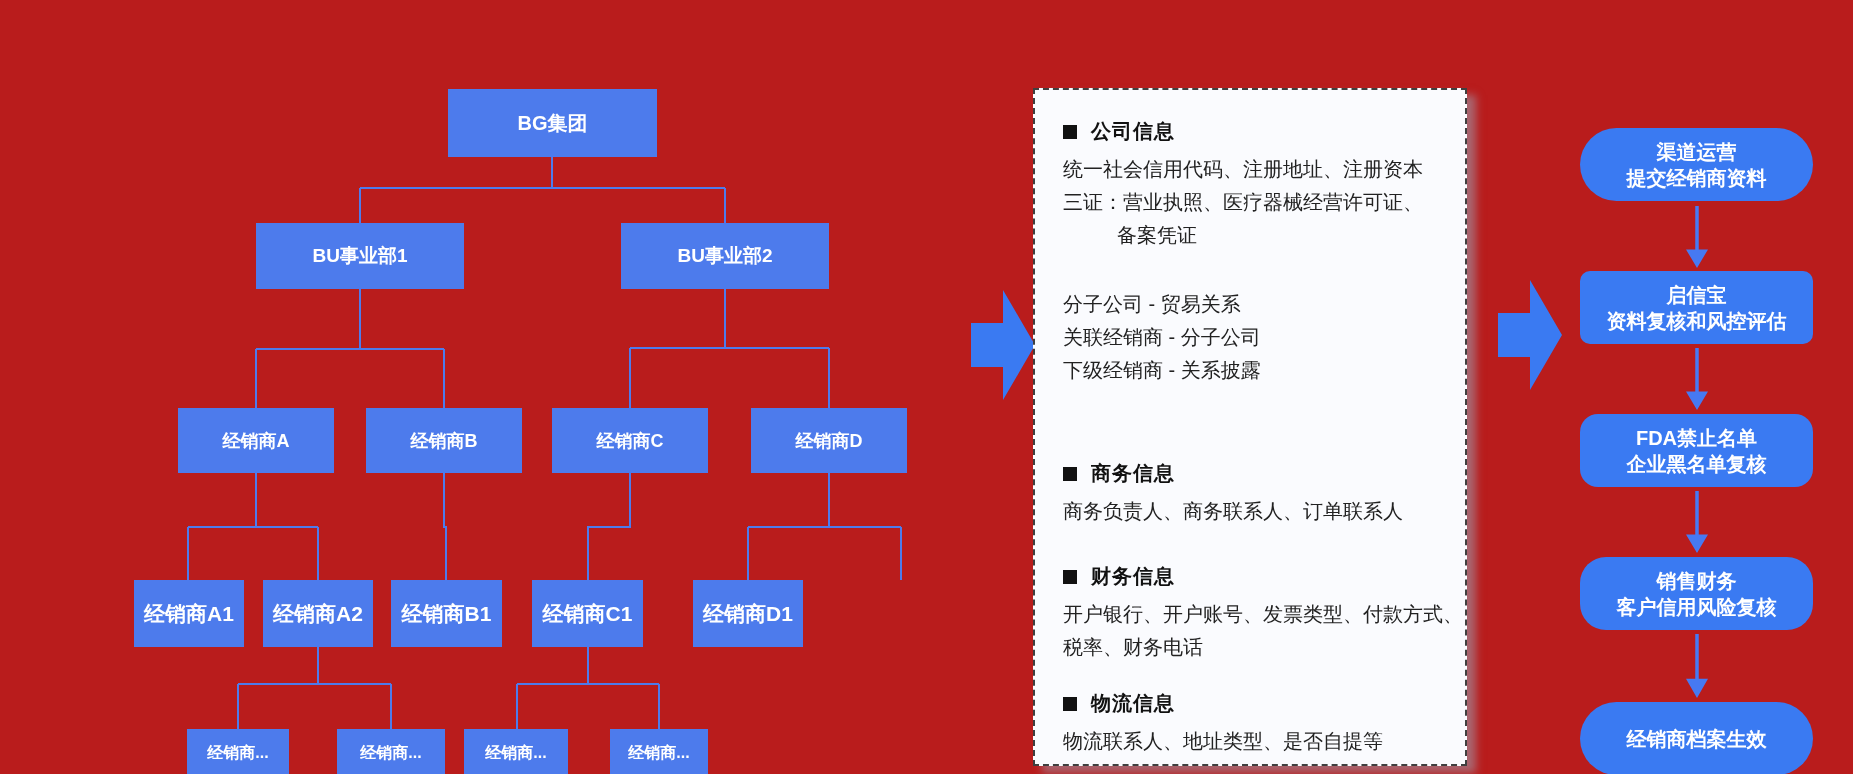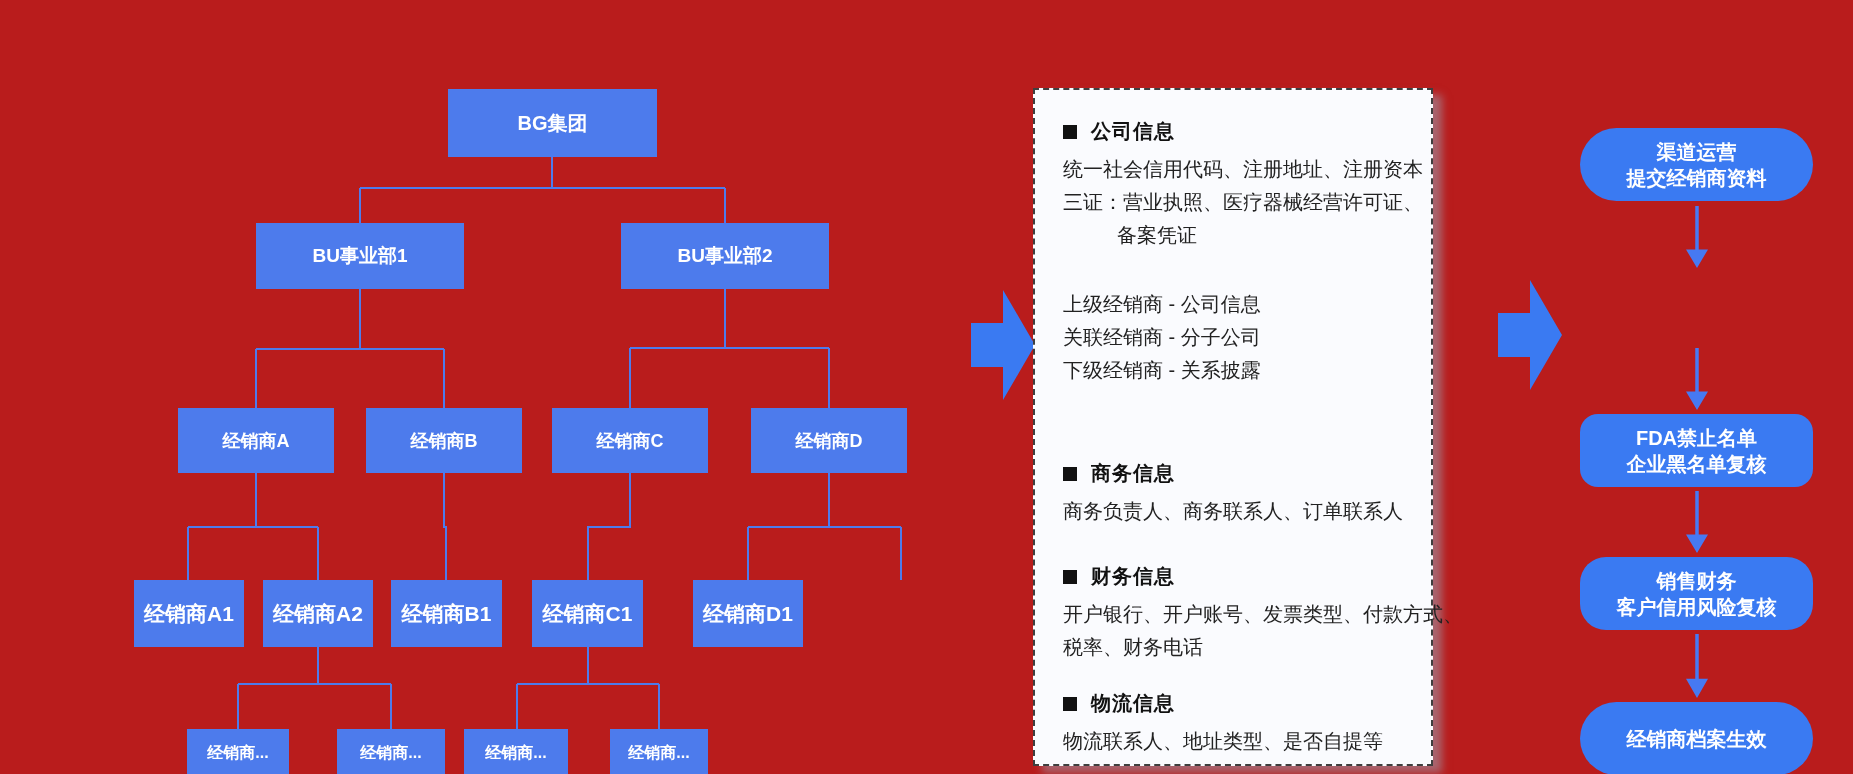--- a/index.html
+++ b/index.html
@@ -12,21 +12,21 @@
     position:absolute;background:#4d7bec;color:#fff;font-weight:bold;
     display:flex;align-items:center;justify-content:center;text-align:center;
     box-sizing:border-box;
   }
   .lv1{font-size:20px;}
   .lv2{font-size:19px;text-align:right;}
   .lv3{font-size:18px;}
   .lv4{font-size:21px;}
   .lv5{font-size:16px;align-items:flex-start;padding-top:14px;}
   .panel{
-    position:absolute;left:1033px;top:88px;width:400px;height:678px;
+    position:absolute;left:1033px;top:88px;width:434px;height:678px;
     background:#fafbfe;border:2px dashed #3f3f3f;box-sizing:border-box;
     box-shadow:9px 7px 8px rgba(154,163,180,0.55);
   }
   .section{position:absolute;left:28px;right:20px;}
   .sec-head{display:flex;align-items:center;gap:14px;margin-bottom:8px;}
   .bullet{width:14px;height:14px;background:#111;flex:0 0 auto;}
   .sec-title{font-size:20px;font-weight:bold;color:#111;letter-spacing:1px;}
   .sec-line{font-size:20px;color:#222;line-height:33px;white-space:nowrap;}
   .sec-line.indent{padding-left:54px;}
   .block-arrow{
@@ -118,21 +118,21 @@
       <div class="sec-head">
         <span class="bullet"></span>
         <span class="sec-title">公司信息</span>
       </div>
       <div class="sec-line">统一社会信用代码、注册地址、注册资本</div>
       <div class="sec-line">三证：营业执照、医疗器械经营许可证、</div>
       <div class="sec-line indent">备案凭证</div>
     </div>
 
     <div class="section" style="top:198px">
-      <div class="sec-line">上级经销商 - 公司信息</div>
+      <div class="sec-line">分子公司 - 贸易关系</div>
       <div class="sec-line">关联经销商 - 分子公司</div>
       <div class="sec-line">下级经销商 - 关系披露</div>
     </div>
 
     <div class="section" style="top:370px">
       <div class="sec-head">
         <span class="bullet"></span>
         <span class="sec-title">商务信息</span>
       </div>
       <div class="sec-line">商务负责人、商务联系人、订单联系人</div>
@@ -158,20 +158,24 @@
   </div>
 
   <div class="block-arrow" style="left:1498px;top:280px;width:64px;height:110px"></div>
 
   <div class="flow-box" style="top:128px;border-radius:37px">
     <span>渠道运营</span>
     <span>提交经销商资料</span>
   </div>
   <div class="flow-arrow" style="top:206px;height:62px"></div>
 
+  <div class="flow-box" style="top:271px;border-radius:10px">
+    <span>启信宝</span>
+    <span>资料复核和风控评估</span>
+  </div>
   <div class="flow-arrow" style="top:348px;height:62px"></div>
 
   <div class="flow-box" style="top:414px;border-radius:18px">
     <span>FDA禁止名单</span>
     <span>企业黑名单复核</span>
   </div>
   <div class="flow-arrow" style="top:491px;height:62px"></div>
 
   <div class="flow-box" style="top:557px;border-radius:26px">
     <span>销售财务</span>

